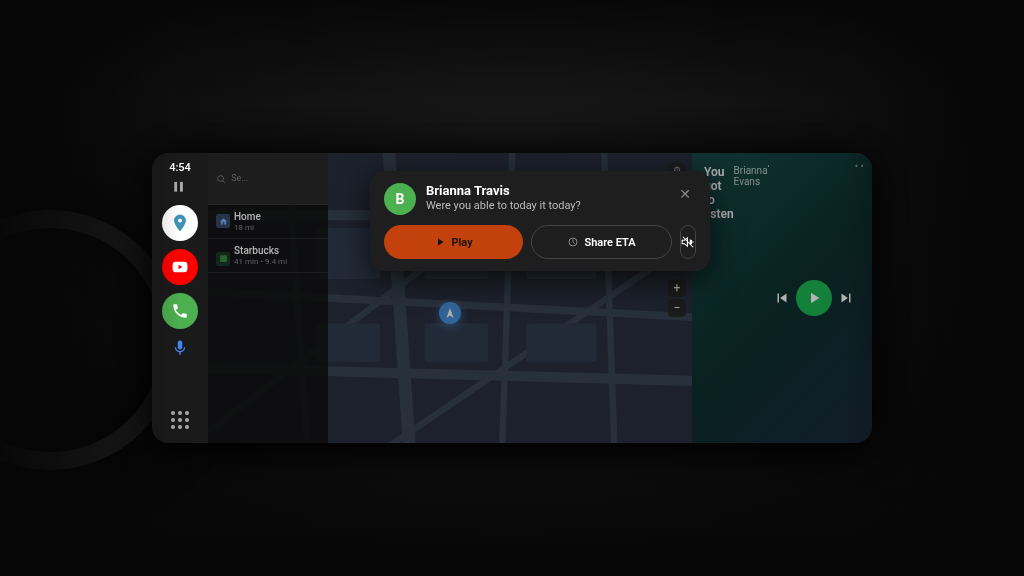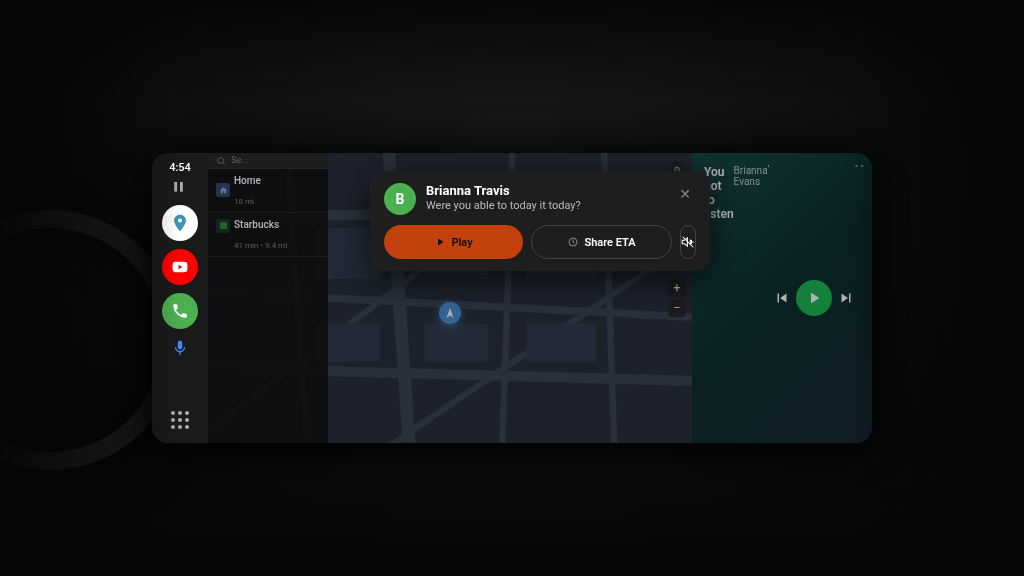--- a/index.html
+++ b/index.html
@@ -129,21 +129,21 @@
     .nav-list {
       position: absolute;
       top: 0;
       left: 0;
       width: 120px;
       background: rgba(20,20,20,0.92);
       height: 100%;
     }
 
     .nav-search {
-      padding: 2px 8px;
+      padding: 20px 8px;
       background: #2a2a2a;
       font-size: 9px;
       color: #888;
       border-bottom: 1px solid #333;
     }
 
     .nav-item {
       padding: 6px 8px;
       border-bottom: 1px solid #2a2a2a;
       cursor: pointer;
@@ -151,21 +151,21 @@
 
     .nav-item-title {
       font-size: 10px;
       color: #fff;
       font-weight: 500;
     }
 
     .nav-item-sub {
       font-size: 8px;
       color: #888;
-      margin-top: 11px;
+      margin-top: 1px;
     }
 
     .nav-item-icon {
       width: 14px;
       height: 14px;
       border-radius: 2px;
       background: #444;
       display: inline-flex;
       align-items: center;
       justify-content: center;
@@ -562,21 +562,21 @@
                   <path d="M10 20v-6h4v6h5v-8h3L12 3 2 12h3v8z" fill="#7ab4ff"></path>
                 </svg>
             </div>
             <div>
               <div class="nav-item-title">Home</div>
               <div class="nav-item-sub">18 mi</div>
             </div>
           </div>
         </div>
         <div class="nav-item">
-          <div style="display:flex;align-items:flex-start;">
+          <div style="display:flex;align-items:flex-end;">
             <div class="nav-item-icon" style="background:#1a3a2a;">
               <svg width="9" height="9" viewBox="0 0 24 24">
                   <rect x="3" y="3" width="18" height="18" rx="2" fill="#4caf50" opacity="0.7"></rect>
                 </svg>
             </div>
             <div>
               <div class="nav-item-title">Starbucks</div>
               <div class="nav-item-sub">41 min • 9.4 mi</div>
             </div>
           </div>

